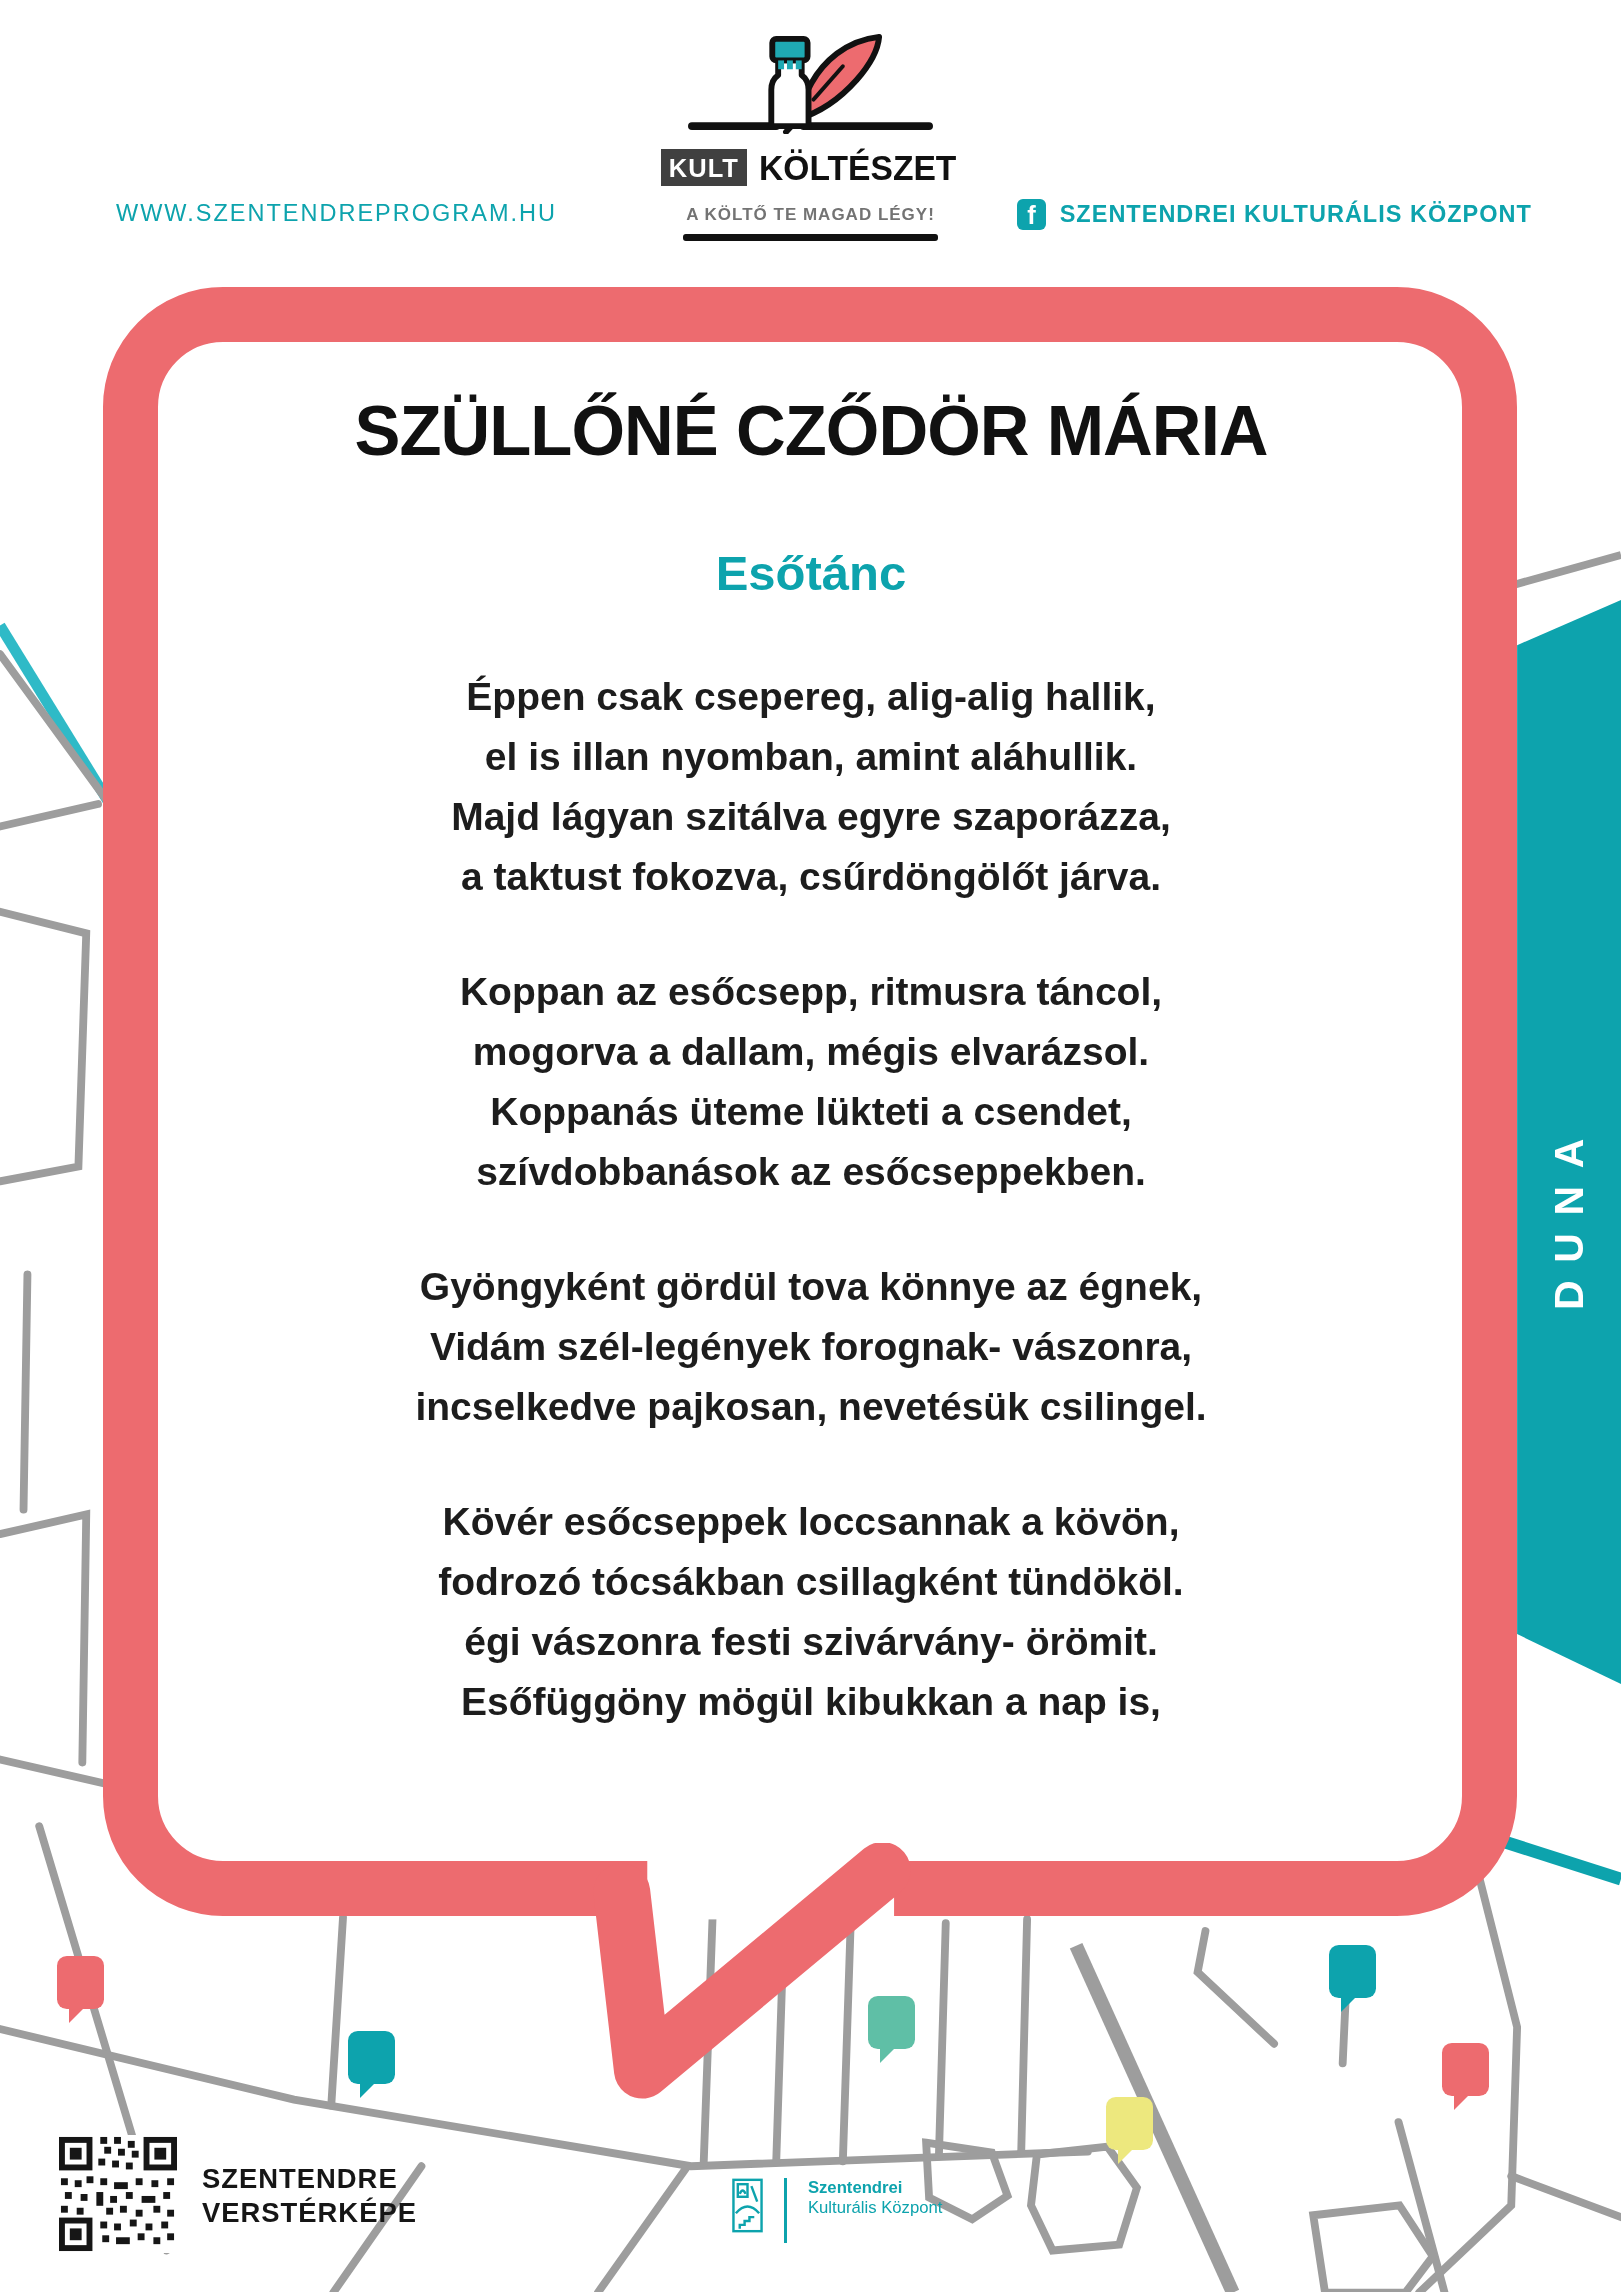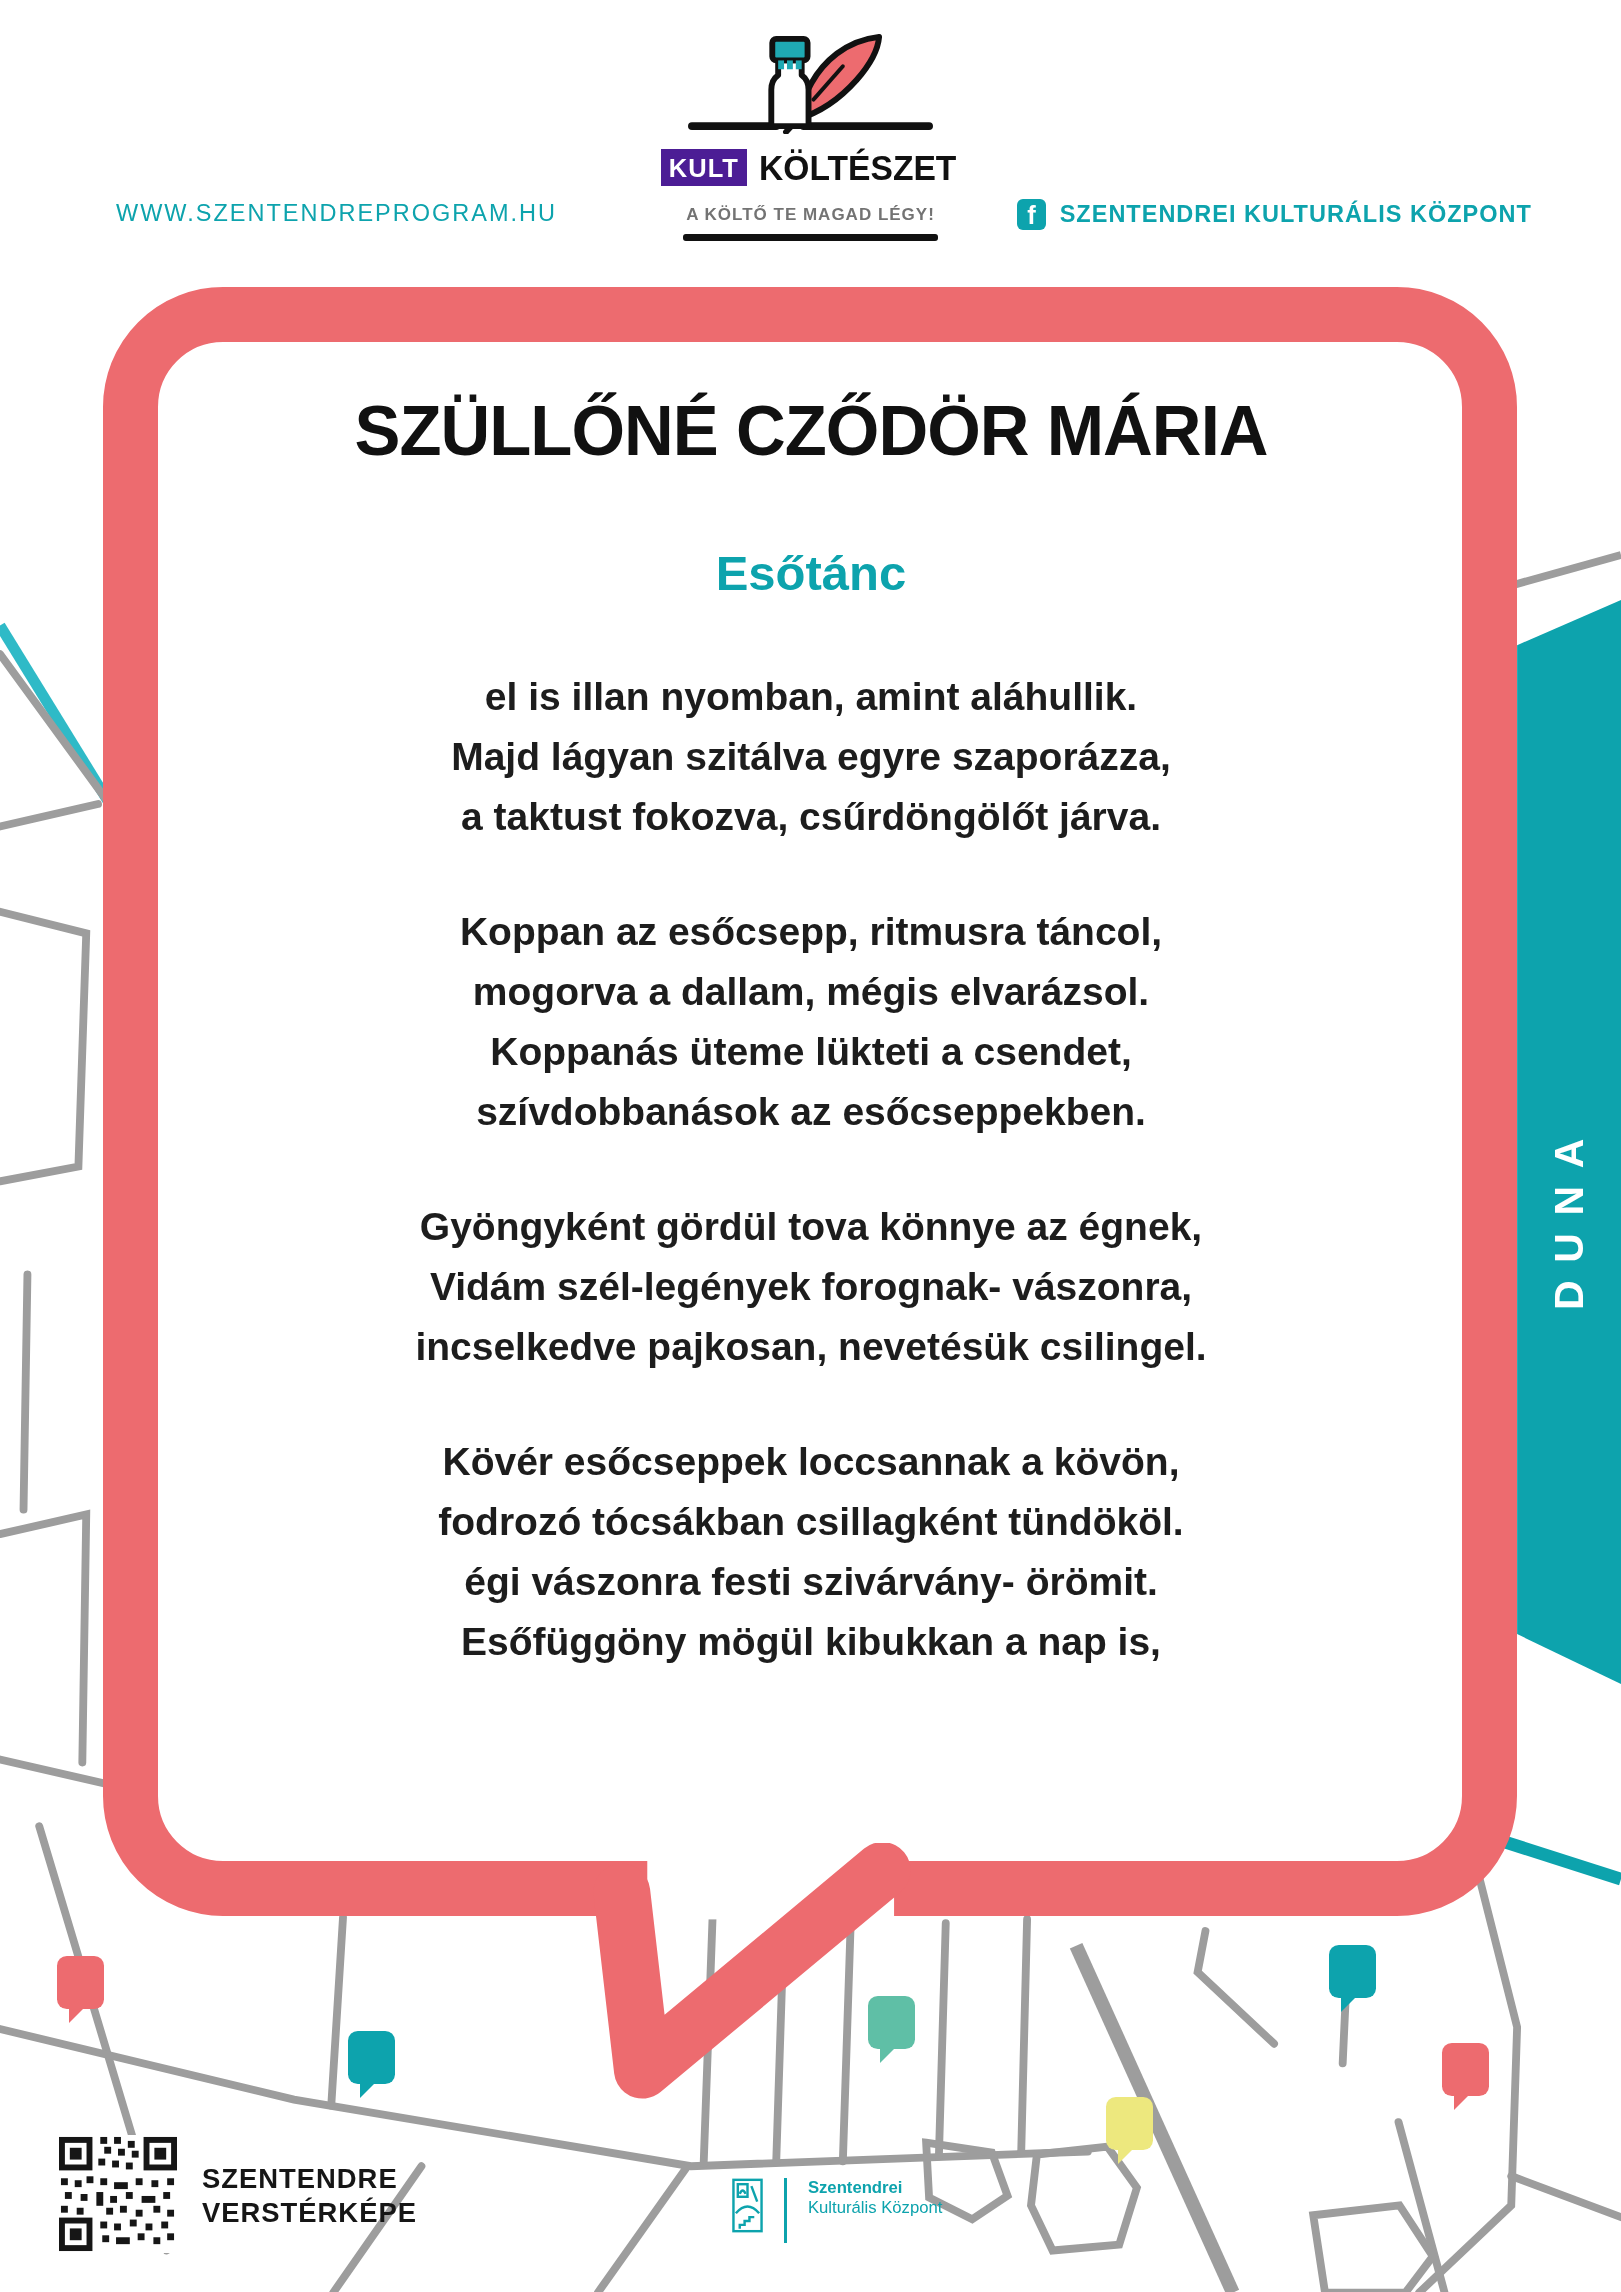--- a/index.html
+++ b/index.html
@@ -12,21 +12,21 @@
   .fb-wrap{left:1017px;top:199px;display:flex;align-items:center;gap:13.7px;}
   .fb-icon{width:29px;height:31px;border-radius:5.9px;background:#0DA3AD;color:#fff;
            display:flex;align-items:flex-end;justify-content:center;font-weight:bold;
            font-size:25.5px;line-height:29px;overflow:hidden;}
   .fb-text{font-size:23.5px;font-weight:bold;letter-spacing:1px;color:#0DA3AD;}
 
   
   .logo-block{left:647px;top:29px;width:327px;text-align:center;}
   .logo-icon{display:block;margin:0 auto;}
   .brand-row{margin-top:13.7px;display:flex;align-items:center;justify-content:center;gap:7.8px;}
-  .kult-box{background:#4c1d95;color:#fff;font-weight:bold;font-size:25.5px;padding:4.9px 7.8px 2.9px 7.8px;letter-spacing:1px;}
+  .kult-box{background:#404040;color:#fff;font-weight:bold;font-size:25.5px;padding:4.9px 7.8px 2.9px 7.8px;letter-spacing:1px;}
   .brand-suffix{color:#111;font-weight:bold;font-size:35px;letter-spacing:0px;transform:scaleX(.96);}
   .tagline{margin-top:17px;color:#737373;font-weight:bold;font-size:17px;letter-spacing:1px;}
   .logo-underline{margin:9.8px auto 0 auto;width:255px;height:6.9px;background:#111;border-radius:2.9px;}
 
   
   .bubble{left:103px;top:287px;width:1414px;height:1629px;box-sizing:border-box;
           border:55px solid #ED6B6F;border-radius:120px;background:#fff;z-index:3;}
   .tail-svg{left:549px;top:1843px;z-index:4;}
 
   .author{left:157px;top:390px;width:1308px;text-align:center;font-size:71px;font-weight:bold;
@@ -161,20 +161,21 @@
   <svg class="abs tail-svg" width="412" height="284" viewBox="560 1880 420 290">
     <rect x="660" y="1890" width="252" height="68" fill="#ffffff"></rect>
     <polyline points="634,1930 655,2112 900,1908" fill="none" stroke="#ED6B6F" stroke-width="58" stroke-linecap="round" stroke-linejoin="round"></polyline>
   </svg>
 
   <div class="abs author">SZÜLLŐNÉ CZŐDÖR MÁRIA</div>
   <div class="abs poem-title">Esőtánc</div>
 
   <div class="abs poem">
     <div class="stanza">
+      <div class="poem-line">Éppen csak csepereg, alig-alig hallik,</div>
       <div class="poem-line">el is illan nyomban, amint aláhullik.</div>
       <div class="poem-line">Majd lágyan szitálva egyre szaporázza,</div>
       <div class="poem-line">a taktust fokozva, csűrdöngölőt járva.</div>
     </div>
     <div class="stanza">
       <div class="poem-line">Koppan az esőcsepp, ritmusra táncol,</div>
       <div class="poem-line">mogorva a dallam, mégis elvarázsol.</div>
       <div class="poem-line">Koppanás üteme lükteti a csendet,</div>
       <div class="poem-line">szívdobbanások az esőcseppekben.</div>
     </div>

